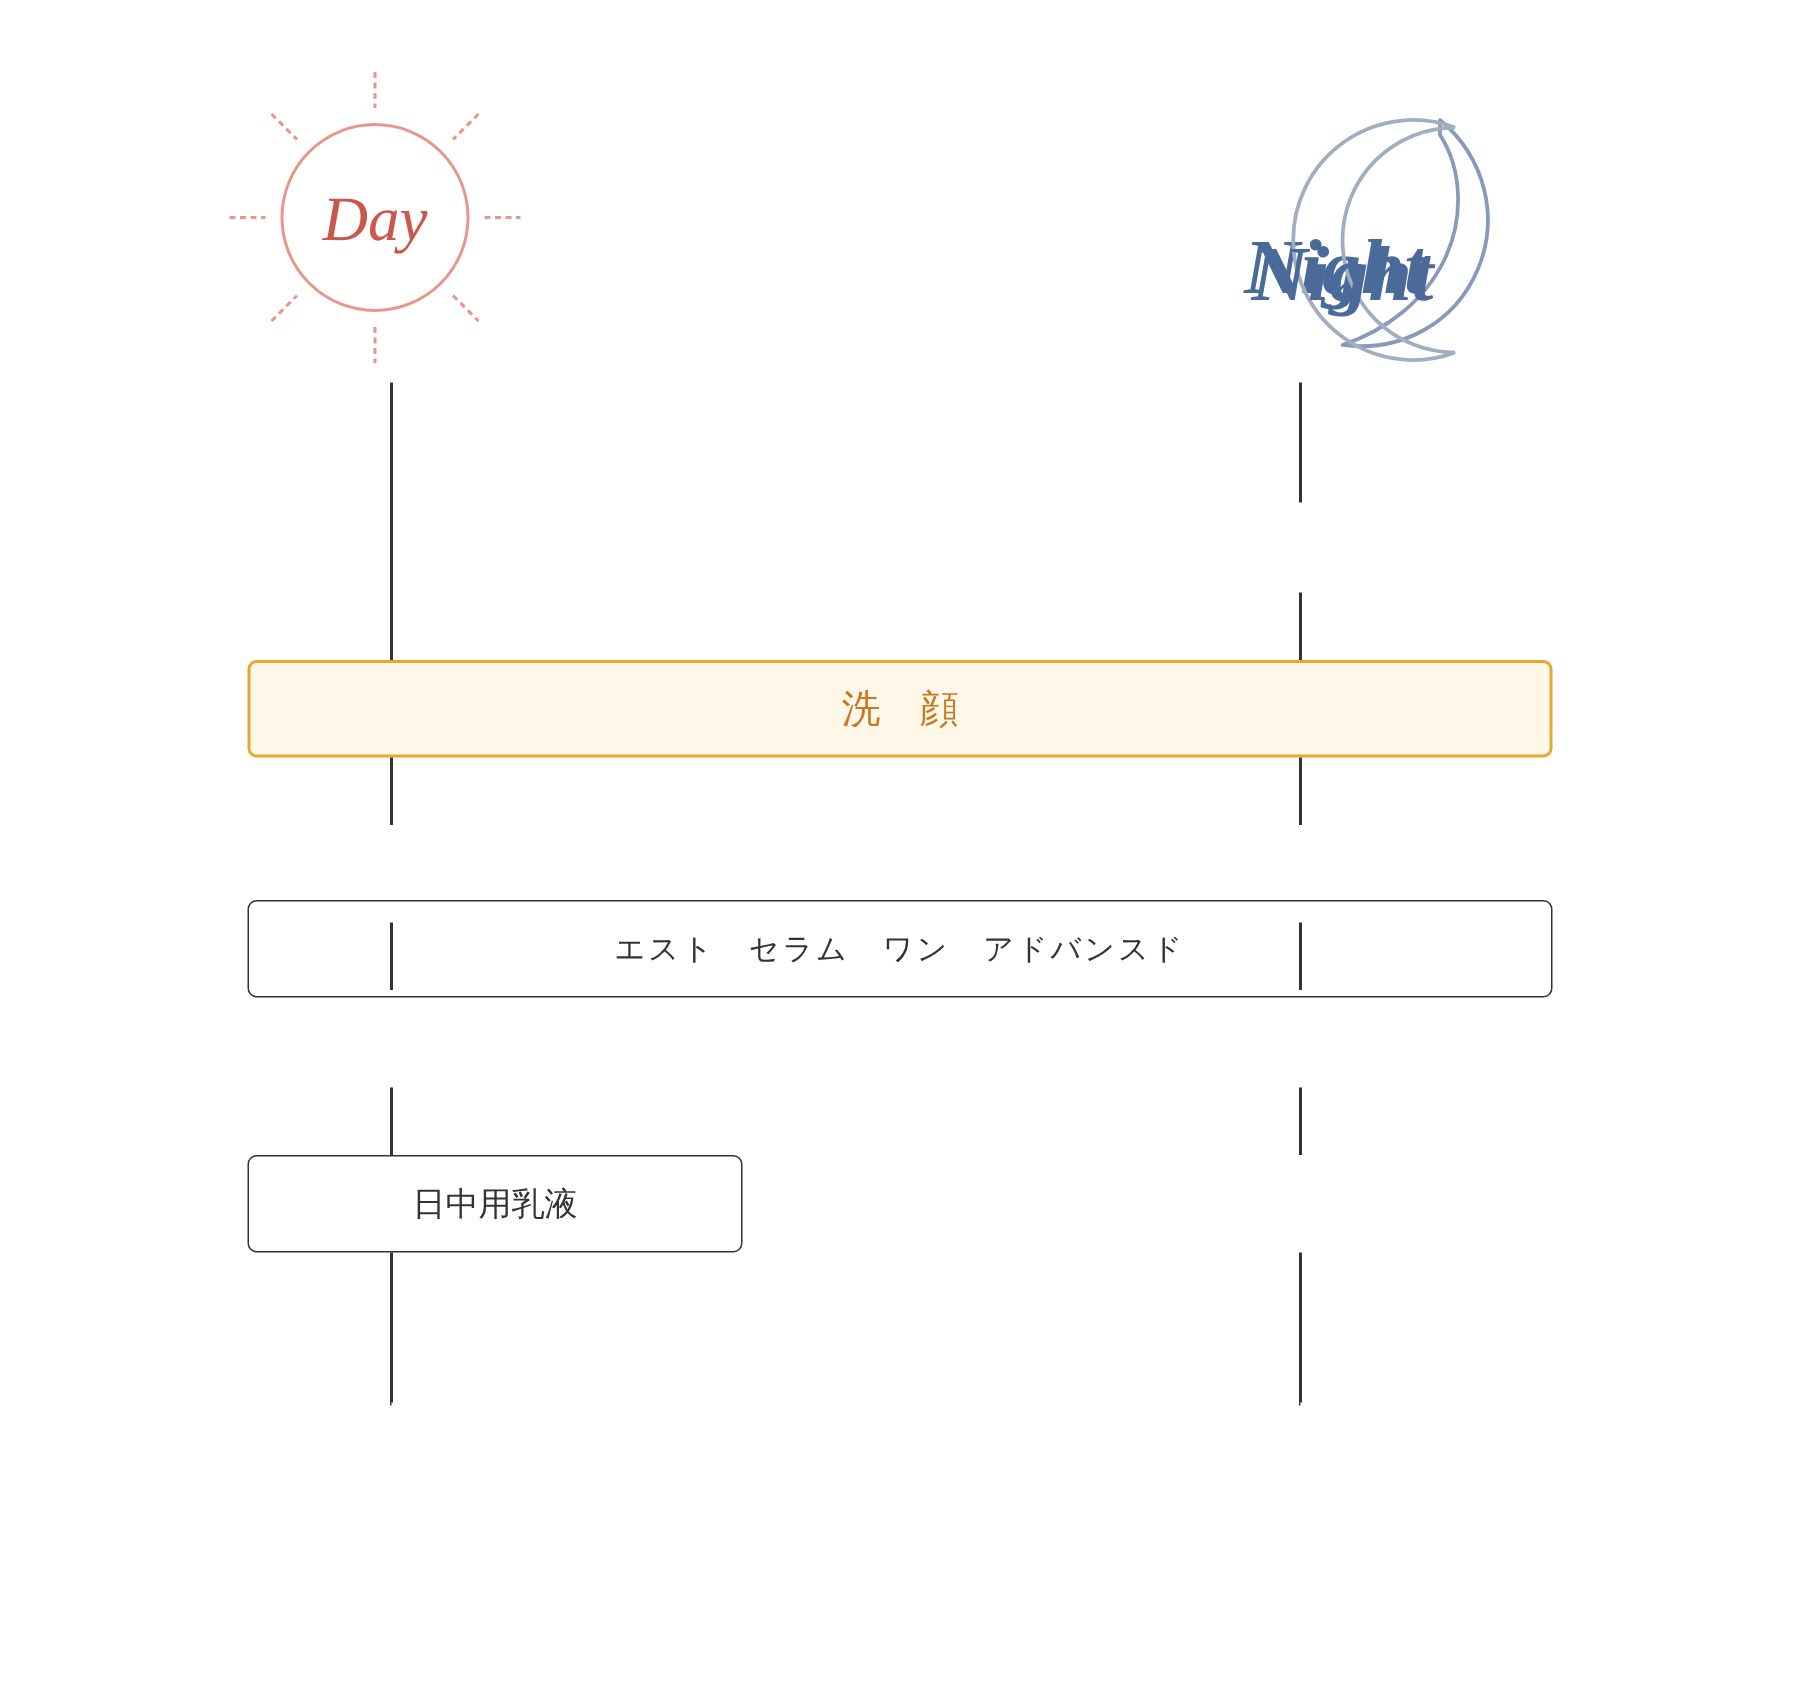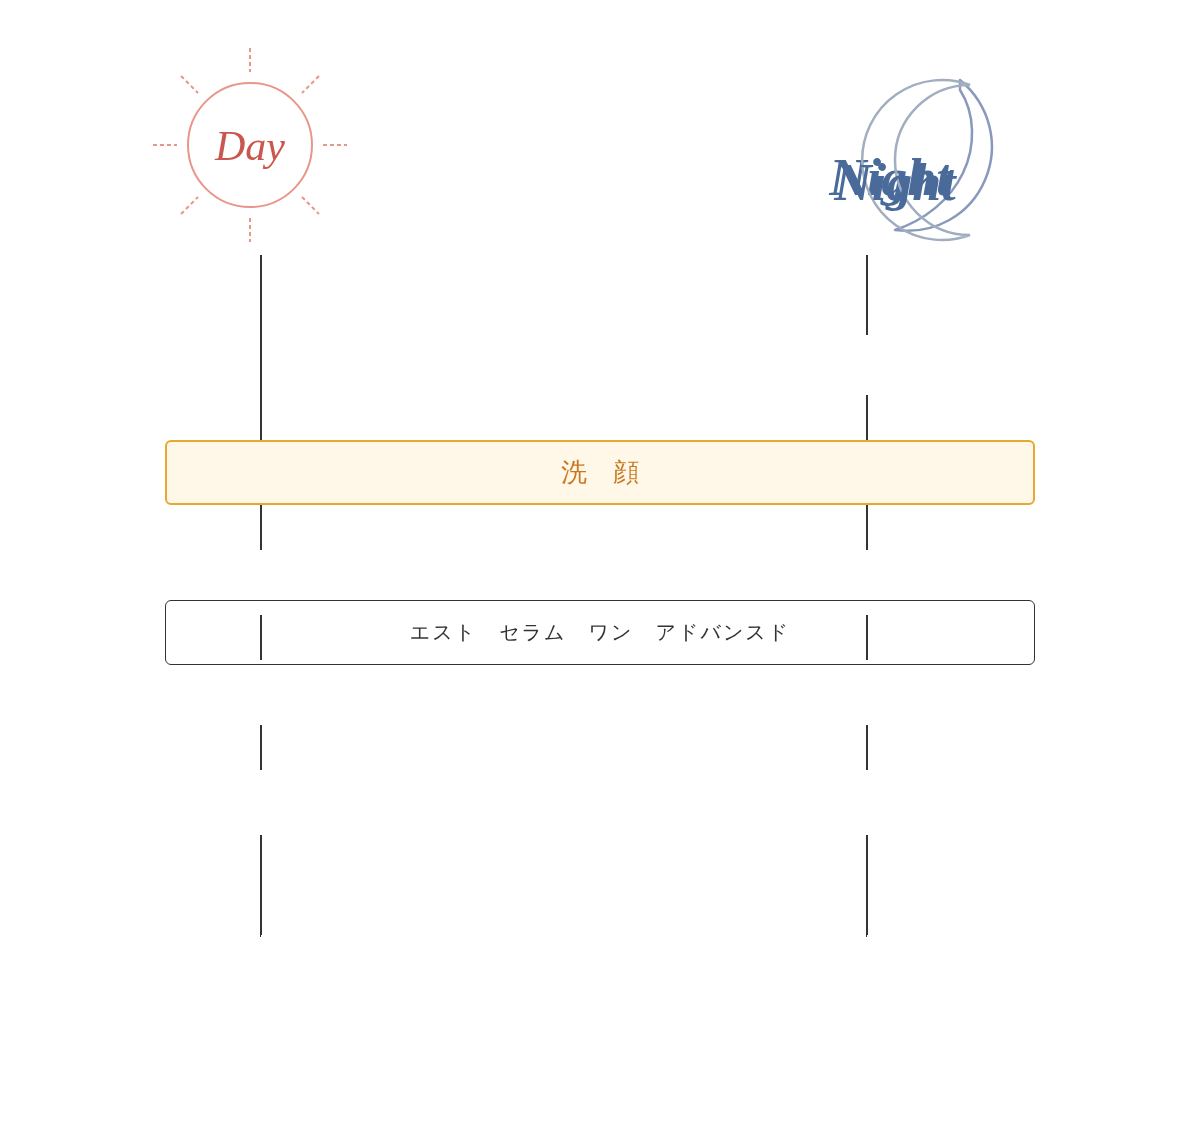--- a/index.html
+++ b/index.html
@@ -134,20 +134,23 @@
     <span style="font-size:20px; letter-spacing:2px;">エスト　セラム　ワン　アドバンスド</span>
   </div>
 
   <div class="vline" style="left:260px; top:615px; height:45px;"></div>
   <div class="vline" style="left:866px; top:615px; height:45px;"></div>
 
 
   <div class="vline" style="left:260px; top:725px; height:45px;"></div>
   <div class="vline" style="left:866px; top:725px; height:45px;"></div>
 
+  <div class="box" style="left:165px; top:770px; width:330px; height:65px;">
+    <span style="font-size:22px;">日中用乳液</span>
+  </div>
 
 
   <div class="vline" style="left:260px; top:835px; height:100px;"></div>
   <div class="vline" style="left:866px; top:835px; height:100px;"></div>
 
   <div class="hline" style="left:260px; top:935px; width:1px;"></div>
   <div class="hline" style="left:866px; top:935px; width:1px;"></div>
 
 </div>
 

